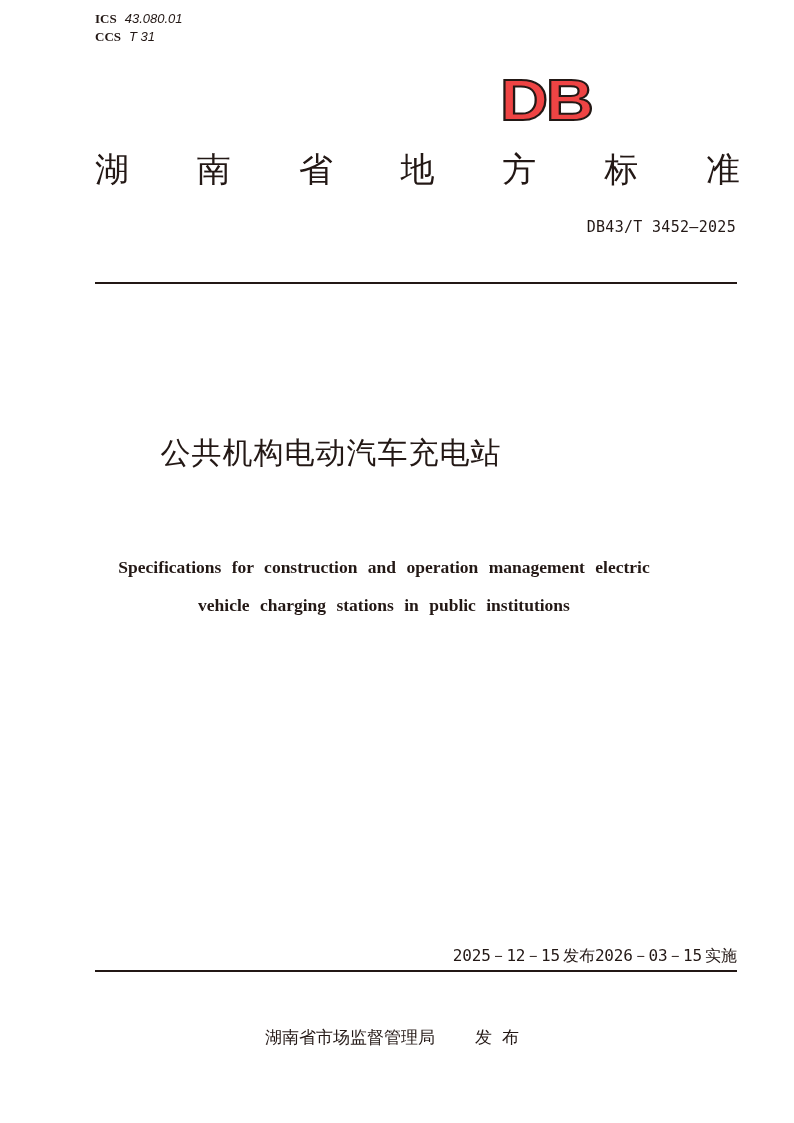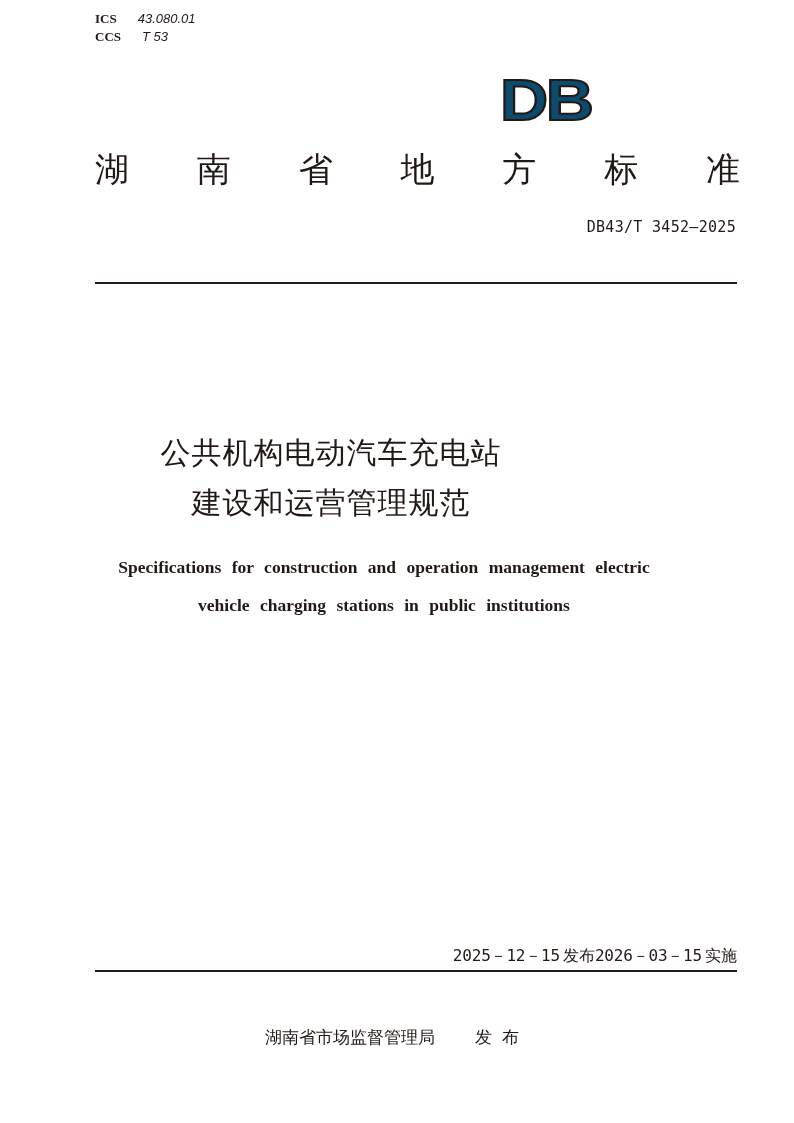--- a/index.html
+++ b/index.html
@@ -20,34 +20,34 @@
     .class-codes {
       left: 95px;
       top: 10px;
       font-size: 13px;
       line-height: 18px;
     }
     .class-codes .row { white-space: nowrap; }
     .class-codes .key {
       font-family: "Liberation Serif", serif;
       font-weight: bold;
-      margin-right: 21px;
+      margin-right: 8px;
     }
     .class-codes .val {
       font-family: "Liberation Sans", sans-serif;
       font-style: italic;
     }
 
     .db-logo {
       left: 500px;
       top: 68px;
       height: 60px;
       display: flex;
       align-items: flex-end;
-      color: #0c4a6e;
+      color: #ef4444;
     }
     .db-logo .db {
       font-family: "Liberation Sans", sans-serif;
       font-weight: 900;
       font-size: 58px;
       line-height: 56px;
       letter-spacing: -2px;
       transform: scaleX(1.15);
       transform-origin: left bottom;
       -webkit-text-stroke: 2px #231815;
@@ -144,21 +144,21 @@
     .issuer .act { letter-spacing: 10px; }
   </style>
 </head>
 <body>
 
 <div class="abs class-codes">
   <div class="row">
     <span class="key">ICS</span><span class="val">43.080.01</span>
   </div>
   <div class="row">
-    <span class="key">CCS</span><span class="val">T 53</span>
+    <span class="key">CCS</span><span class="val">T 31</span>
   </div>
 </div>
 
 <div class="abs db-logo">
   <span class="db">DB</span>
 </div>
 
 <div class="abs std-title">
   <span>湖</span>
   <span>南</span>
@@ -168,21 +168,20 @@
   <span>标</span>
   <span>准</span>
 </div>
 
 <div class="abs std-number">DB43/T 3452—2025</div>
 
 <div class="abs rule top"></div>
 
 <div class="abs cn-title">
   <span class="line">公共机构电动汽车充电站</span>
-  <span class="line">建设和运营管理规范</span>
 </div>
 
 <div class="abs en-title">
   <span class="line">Specifications for construction and operation management electric</span>
   <span class="line">vehicle charging stations in public institutions</span>
 </div>
 
 <div class="abs date-row">
   <div>
     <span class="num">2025－12－15</span><span class="lbl">发布</span>

